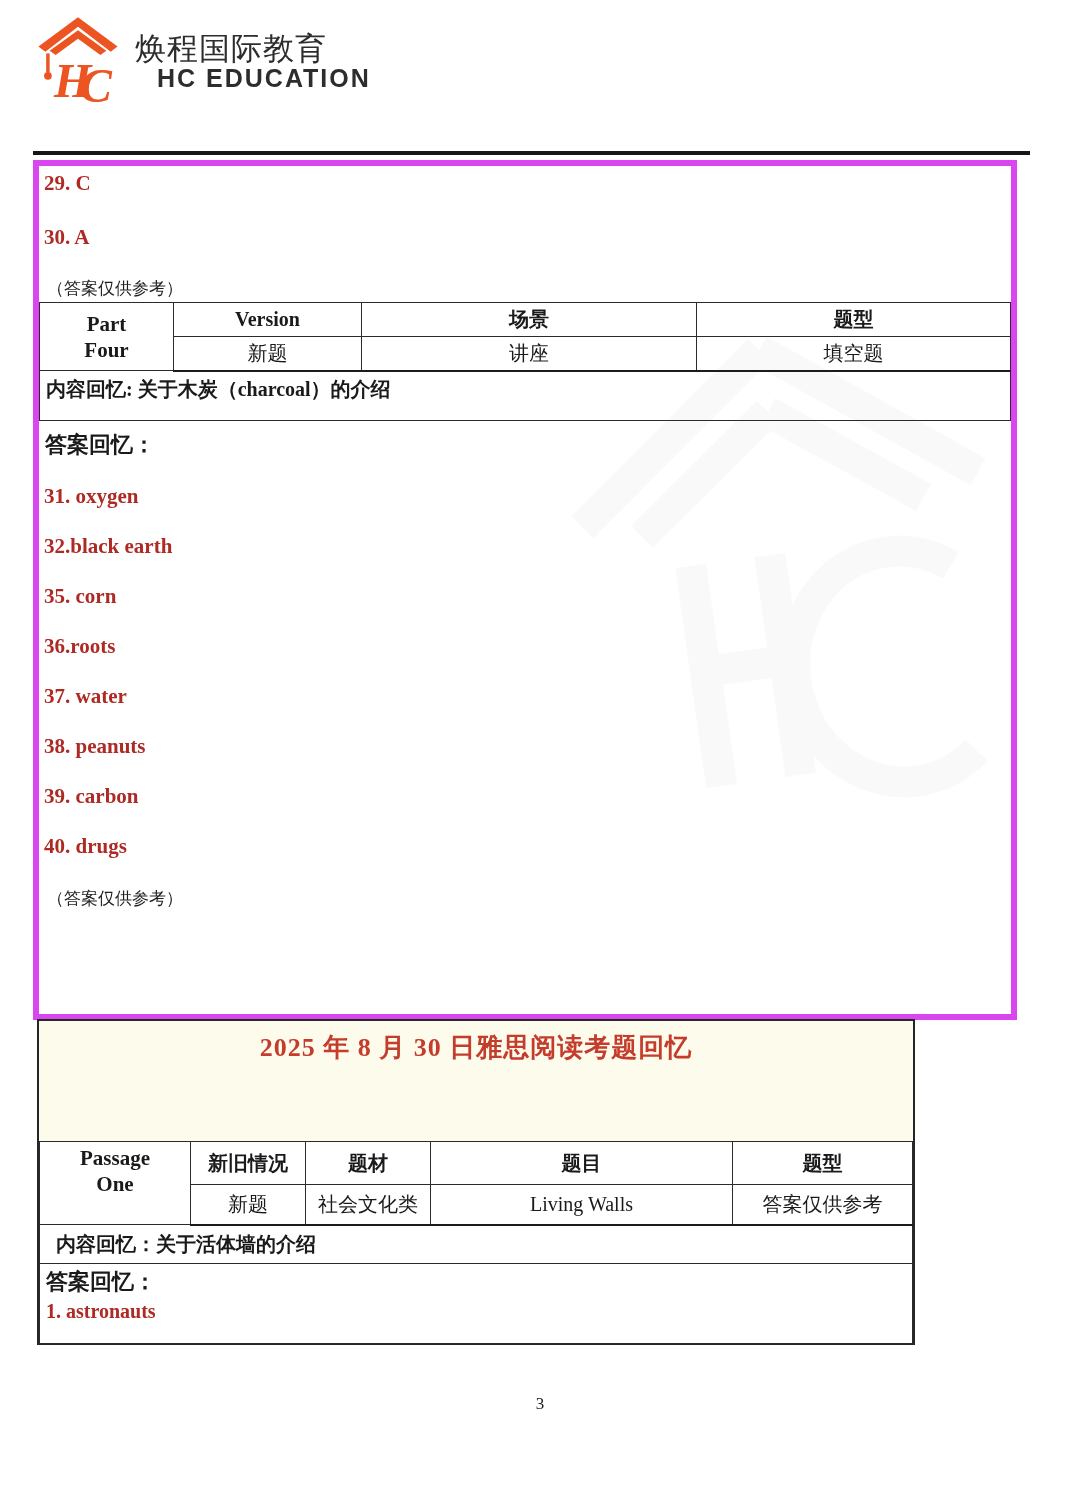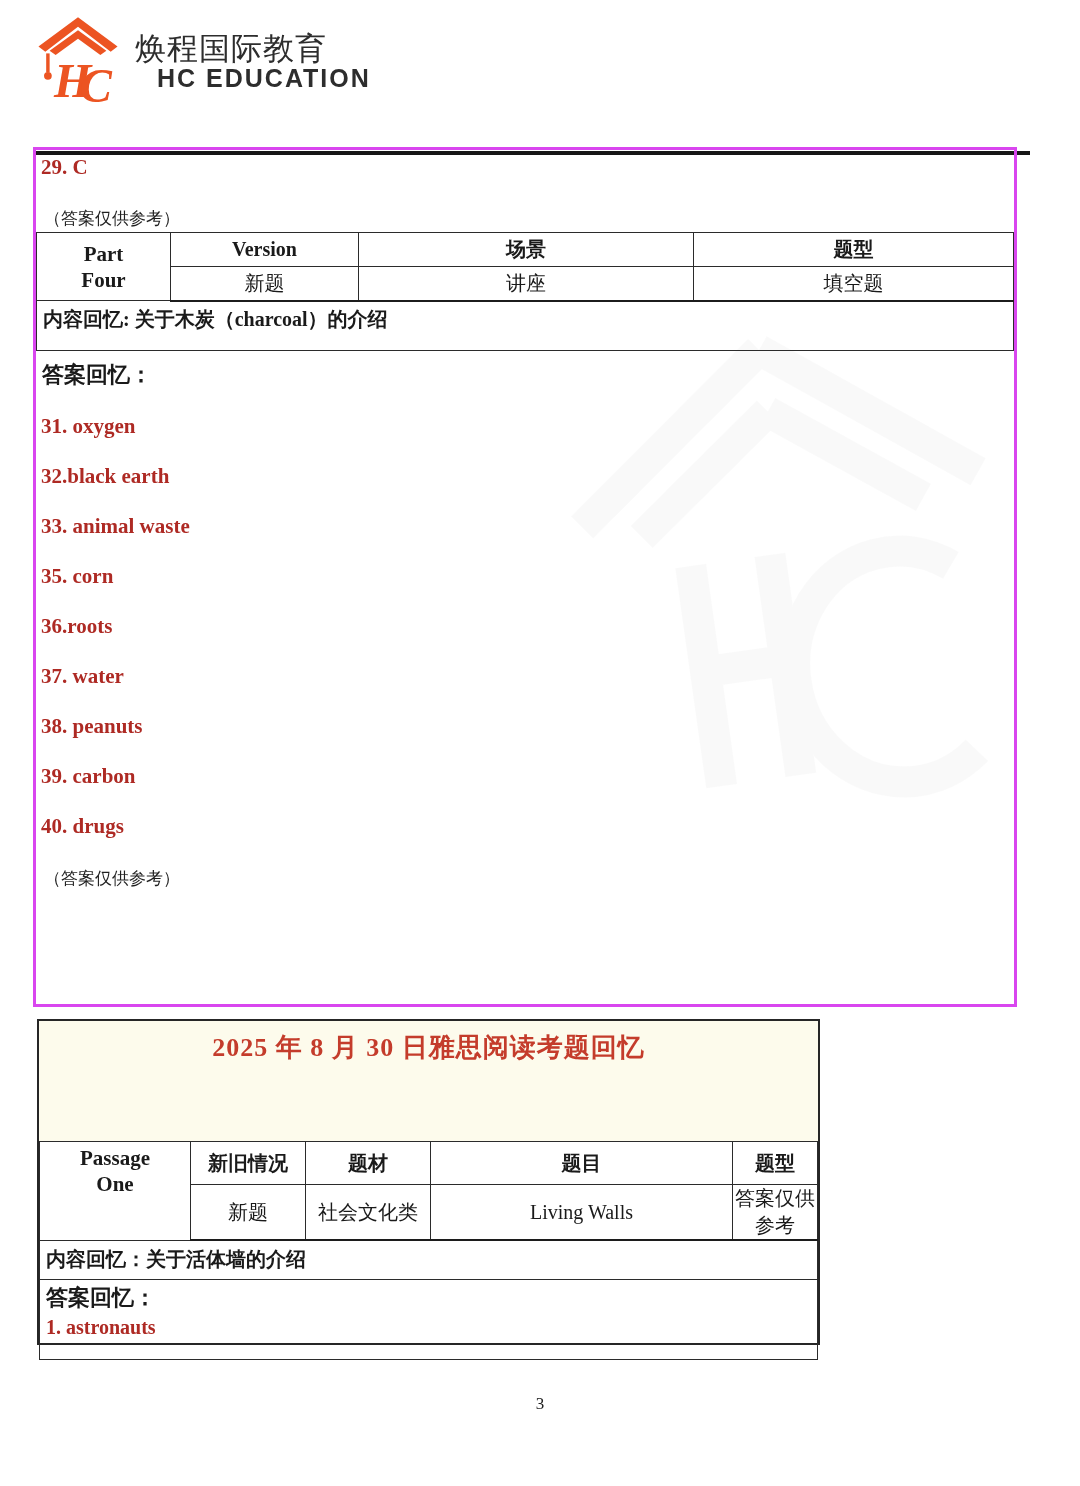--- a/index.html
+++ b/index.html
@@ -39,23 +39,23 @@
   }
 
   
   .top-rule {
     position:absolute; left:33px; top:151px;
     width:997px; height:4px; background:#161616;
   }
 
   
   .box1 {
-    position:absolute; left:33px; top:147px;
+    position:absolute; left:33px; top:160px;
     width:984px; height:860px;
-    border:3px solid #d946ef;
+    border:6px solid #d946ef;
     background:transparent;
   }
   .red { color:#ae2a24; }
   .ans {
     font-weight:bold; font-size:21px; line-height:26px;
     margin-left:5px;
   }
   .ans-29 { margin-top:4px; }
   .ans-30 { margin-top:28px; }
   .note {
@@ -87,35 +87,35 @@
   .recall-h {
     font-weight:bold; font-size:22px; line-height:30px;
     margin:9px 0 0 6px;
   }
   .item { margin-top:23px; }
   .item + .item { margin-top:24px; }
 
   
   .box2 {
     position:absolute; left:37px; top:1019px;
-    width:783px; height:326px;
+    width:878px; height:326px;
     border:2px solid #262626;
   }
   .title-band {
     height:120px; background:#fdfbec;
     text-align:center; padding-top:9px;
   }
   .title-band h2 {
     font-size:26px; font-weight:bold; color:#c43c2b;
     letter-spacing:1px;
   }
   .t2 tr.hdr  { height:43px; }
   .t2 tr.data { height:40px; }
   .t2 tr.data td { border-bottom:2px solid #1c1c1c; }
-  .t2 td.recall { height:39px; padding:5px 6px; }
+  .t2 td.recall { height:39px; padding:5px 16px; }
   .t2 td.ansrow {
     height:80px; text-align:left; vertical-align:top; padding:0 6px;
   }
   .t2 td.ansrow .recall-h { margin:3px 0 0 0; }
   .t2 td.ansrow .ans { margin:1px 0 0 0; font-size:20px; }
   .cell-passage { vertical-align:top !important; padding-top:3px; }
 
   
   .page-num {
     position:absolute; left:0; top:1394px; width:100%;
@@ -149,20 +149,21 @@
     <div class="brand-text">
       <div class="brand-cn">焕程国际教育</div>
       <div class="brand-en">HC EDUCATION</div>
     </div>
   </header>
 
   <div class="top-rule"></div>
 
   <section class="box1">
     <p class="ans red ans-29">29. C</p>
+    <p class="ans red ans-30">30. A</p>
     <p class="note">（答案仅供参考）</p>
 
     <table class="t1">
       <colgroup>
         <col style="width:134px">
           <col style="width:188px">
           <col style="width:335px">
           <col>
       </colgroup>
       <tbody>
@@ -182,21 +183,20 @@
       <tr>
         <td class="recall" colspan="4">内容回忆: 关于木炭（charcoal）的介绍</td>
       </tr>
     </tbody>
       </table>
 
     <div class="answers-block">
       <p class="recall-h">答案回忆：</p>
       <p class="ans red item">31. oxygen</p>
       <p class="ans red item">32.black earth</p>
-      <p class="ans red item">33. animal waste</p>
       <p class="ans red item">35. corn</p>
       <p class="ans red item">36.roots</p>
       <p class="ans red item">37. water</p>
       <p class="ans red item">38. peanuts</p>
       <p class="ans red item">39. carbon</p>
       <p class="ans red item">40. drugs</p>
       <p class="note note2">（答案仅供参考）</p>
     </div>
   </section>
 

